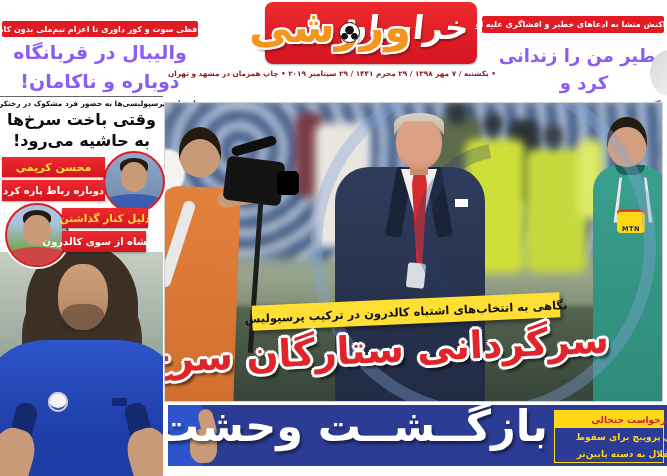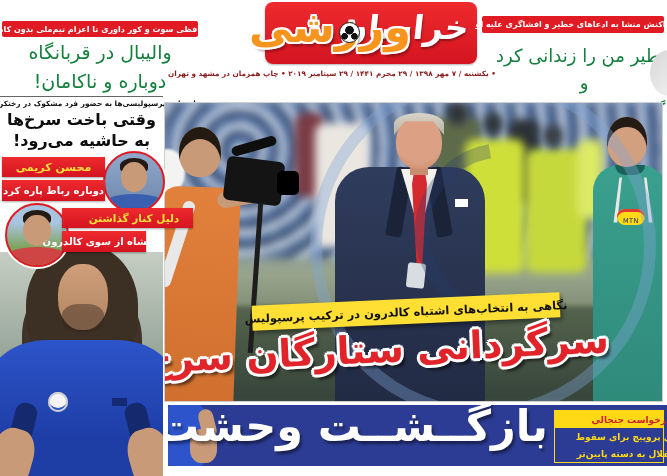--- a/index.html
+++ b/index.html
@@ -3,21 +3,21 @@
 <meta charset="utf-8">
 <style>
   html,body{margin:0;padding:0;background:#e9e9e9;}
   .page{position:relative;width:667px;height:476px;background:#fff;overflow:hidden;
         font-family:"DejaVu Sans",sans-serif;}
   .abs{position:absolute;}
 
   
   .ribbon{background:#e01b24;color:#fff;font-size:8px;font-weight:bold;direction:rtl;
           display:flex;align-items:center;justify-content:center;white-space:nowrap;border-radius:2px;}
-  .hl{color:#15803d;font-weight:normal;direction:rtl;text-align:center;line-height:1.5;}
+  .hl{color:#8b5cf6;font-weight:bold;direction:rtl;text-align:center;line-height:1.5;}
   .tl-ribbon{left:2px;top:21px;width:196px;height:16px;}
   .tl-hl{left:0;top:38px;width:200px;font-size:19px;}
   .tr-ribbon{left:482px;top:16px;width:182px;height:17px;}
   .tr-hl{left:478px;top:42px;width:188px;font-size:18px;margin-left:12px;}
 
   .masthead{left:265px;top:2px;width:212px;height:62px;background:linear-gradient(#ee2a2e,#d41420);
             border-radius:8px;box-shadow:0 1px 2px rgba(0,0,0,.3);}
   .mh-fa{position:absolute;right:8px;top:6px;color:#fff;font-size:33px;font-weight:bold;
          direction:rtl;transform:skewX(-6deg);text-shadow:1px 2px 2px rgba(0,0,0,.35);}
   .mh-sport{position:absolute;left:-16px;top:0px;color:#f7941e;font-size:43px;font-weight:bold;direction:rtl;
@@ -43,21 +43,21 @@
         font-size:7.4px;font-weight:bold;direction:rtl;display:flex;align-items:center;
         justify-content:center;white-space:nowrap;}
   .sb-hl{left:0;top:110px;width:163px;font-size:16px;font-weight:bold;color:#0d0d0d;direction:rtl;
         text-align:center;line-height:1.3;}
   .chip{background:linear-gradient(#ee2a2e,#d41420);border-radius:0;box-shadow:0 1px 2px rgba(0,0,0,.35);
         direction:rtl;display:flex;align-items:center;justify-content:center;font-weight:bold;
         white-space:nowrap;z-index:6;}
   .chip .t-yellow{color:#ffe03a;}  .chip .t-white{color:#fff;}
   .chip1a{left:2px;top:157px;width:103px;height:20px;font-size:11px;}
   .chip1b{left:2px;top:180px;width:103px;height:21px;font-size:10px;}
-  .chip2a{left:62px;top:208px;width:118px;height:20px;font-size:10.5px;padding-left:13px;}
+  .chip2a{left:62px;top:208px;width:86px;height:20px;font-size:10.5px;}
   .chip2b{left:62px;top:231px;width:84px;height:21px;font-size:10px;}
   .avatar{border-radius:50%;border:2px solid #e01b24;box-shadow:0 0 0 2px #fff;overflow:hidden;z-index:5;}
   .avatar1{left:103px;top:151px;width:58px;height:58px;background:linear-gradient(#8fa8cc,#6f86a8);}
   .avatar2{left:5px;top:203px;width:60px;height:60px;background:linear-gradient(#a8c4e0 30%,#7fa45f 70%);}
   .av-face{position:absolute;left:50%;top:16%;width:46%;height:52%;margin-left:-23%;
         border-radius:48%;background:#c99a78;}
   .av-shirt{position:absolute;left:-8%;bottom:-12%;width:116%;height:42%;border-radius:50% 50% 0 0;}
   .avatar1 .av-shirt{background:#3a5fb0;}
   .avatar2 .av-shirt{background:#cf4444;}
   .av-hair{position:absolute;left:50%;top:8%;width:48%;height:26%;margin-left:-24%;
@@ -150,23 +150,23 @@
   
   .rf-torso{position:absolute;left:428px;top:62px;width:74px;height:236px;border-radius:26px 26px 0 0;
         background:linear-gradient(#3aa08e,#2f8a7a);}
   .rf-collar{position:absolute;left:450px;top:62px;width:30px;height:10px;background:#19615a;
         border-radius:0 0 10px 10px;}
   .rf-lanyard{position:absolute;left:452px;top:70px;width:26px;height:46px;
         border-left:3px solid #e8e8e8;border-right:3px solid #e8e8e8;
         transform:perspective(40px) rotateX(18deg);}
   .rf-head{position:absolute;left:442px;top:14px;width:40px;height:50px;border-radius:48%;
         background:#d2a07e;box-shadow:inset 0 10px 0 #241c14;}
-  .rf-badge{position:absolute;left:452px;top:106px;width:28px;height:16px;background:#ffd916;
-        border-radius:12px;display:flex;align-items:flex-end;justify-content:center;
-        color:#14246a;font-size:6.5px;font-weight:normal;letter-spacing:.5px;
+  .rf-badge{position:absolute;left:452px;top:106px;width:28px;height:24px;background:#ffd916;
+        border-radius:4px;display:flex;align-items:flex-end;justify-content:center;
+        color:#14246a;font-size:6.5px;font-weight:bold;letter-spacing:.5px;
         box-shadow:inset 0 3px 0 #e23a2e;}
 
   .wm-circle{position:absolute;left:145px;top:-30px;width:322px;height:322px;border-radius:50%;
         border:12px solid rgba(130,165,215,.38);}
   .wm-swoosh{position:absolute;left:250px;top:40px;width:150px;height:150px;border-radius:50%;
         border:14px solid rgba(40,60,110,.25);border-color:transparent transparent rgba(40,60,110,.30) rgba(40,60,110,.30);
         transform:rotate(35deg);}
 
   .ms-kicker{position:absolute;left:87px;top:196px;width:308px;height:25px;background:#ffdf33;
         color:#111;font-size:11.5px;font-weight:bold;direction:rtl;display:flex;align-items:center;

